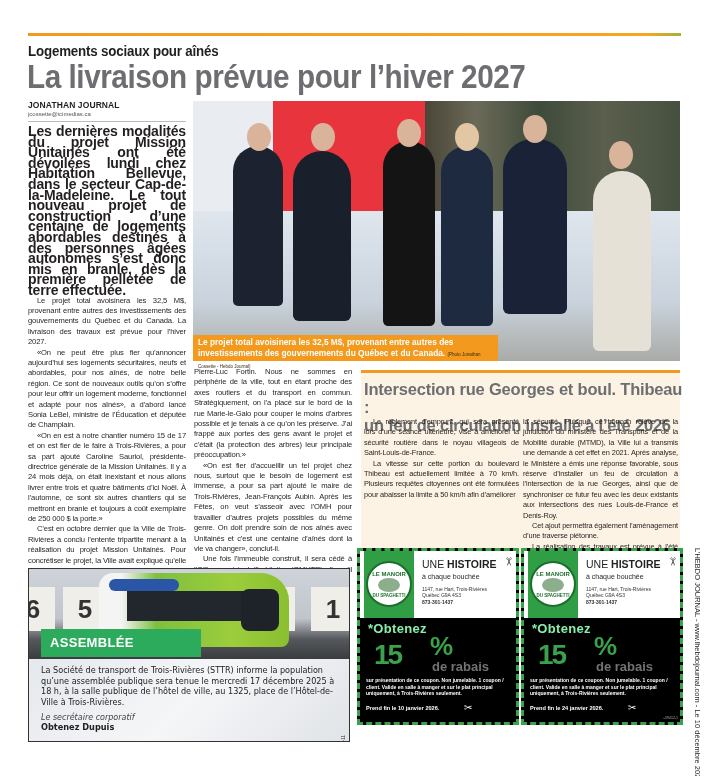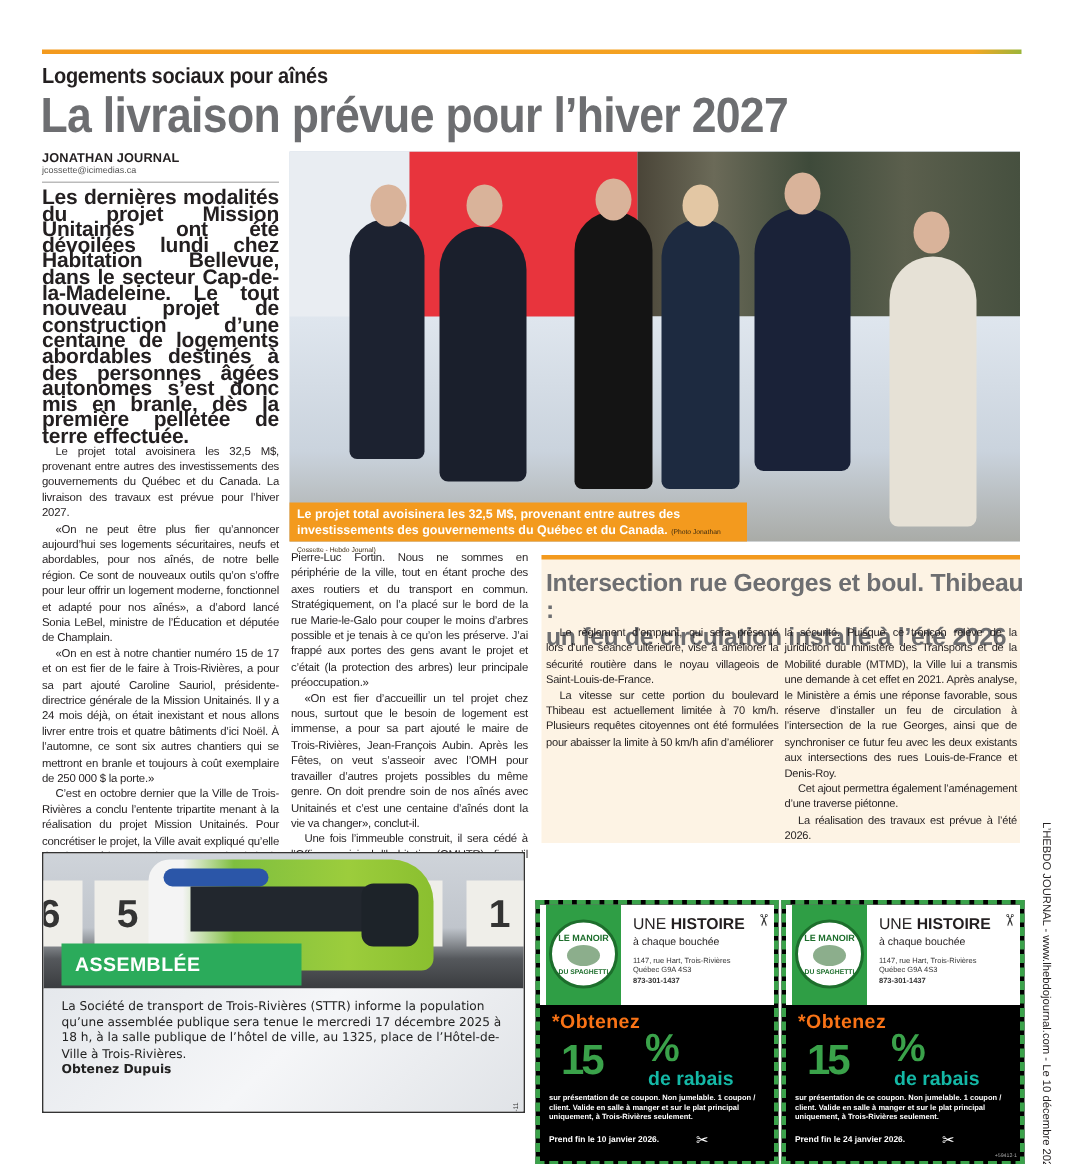--- a/index.html
+++ b/index.html
@@ -38,39 +38,39 @@
   .ad-sttr .bus { position: absolute; left: 70px; top: 4px; width: 190px; height: 74px; border-radius: 14px 28px 8px 8px; background: linear-gradient(90deg, #f4f4f4 0%, #f4f4f4 12%, #7fbf3f 30%, #9ccd3c 70%, #8abf2f 100%); }
   .ad-sttr .bus .windows { position: absolute; left: 28px; top: 18px; width: 120px; height: 30px; background: #22272e; }
   .ad-sttr .bus .windshield { position: absolute; right: 10px; top: 16px; width: 38px; height: 42px; background: #1d2329; border-radius: 8px; }
   .ad-sttr .bus .stripe { position: absolute; left: 10px; top: 6px; width: 70px; height: 12px; background: #2b56a8; border-radius: 8px; }
   .ad-sttr .banner { position: absolute; left: 12px; top: 60px; width: 160px; height: 28px; background: #2bab5b; color: #fff; font-size: 13px; font-weight: bold; line-height: 28px; padding-left: 9px; letter-spacing: 0.3px; }
   .ad-sttr .body { position: absolute; left: 0; top: 90px; width: 320px; height: 82px; background: linear-gradient(135deg, #e5e8ec 0%, #f5f6f8 50%, #e0e3e7 100%); padding: 6px 12px; font-family: "DejaVu Sans", sans-serif; }
   .ad-sttr .text { font-size: 8.1px; line-height: 10.5px; color: #222; }
   .ad-sttr .sig-title { margin-top: 6px; font-size: 8px; font-style: italic; color: #444; }
   .ad-sttr .sig-name { font-size: 8.2px; font-weight: bold; color: #222; }
   .ad-sttr .ref { position: absolute; right: 3px; bottom: 6px; font-size: 4.5px; transform: rotate(-90deg); transform-origin: right bottom; color: #333; }
-  .coupon { position: absolute; top: 600px; width: 162px; height: 177px; background: #000; border: 3px dashed #3aa24a; overflow: hidden; padding-left: 31px; }
+  .coupon { position: absolute; top: 548px; width: 162px; height: 177px; background: #000; border: 3px dashed #3aa24a; overflow: hidden; padding-left: 31px; }
   #coupon1 { left: 357px; }
   #coupon2 { left: 521px; }
   .coupon .whitepart { position: absolute; left: 0; top: 0; width: 156px; height: 67px; background: #fff; }
   .coupon .logo-bg { position: absolute; left: 4px; top: 0; width: 50px; height: 67px; background: #2f9e45; }
   .coupon .logo { position: absolute; left: 6px; top: 10px; width: 46px; height: 46px; border-radius: 50%; background: #fff; border: 2px solid #1d6e2c; display: flex; align-items: center; justify-content: center; flex-direction: column; }
   .coupon .logo .ltop { font-size: 6px; font-weight: bold; color: #1d6e2c; }
   .coupon .logo .lmid { width: 22px; height: 14px; background: #8cae8c; border-radius: 50%; margin: 1px 0; }
   .coupon .logo .lbot { font-size: 4.5px; font-weight: bold; color: #1d6e2c; }
   .coupon .une { position: absolute; left: 62px; top: 7px; font-size: 10.5px; color: #231f20; }
   .coupon .une b { font-weight: bold; }
   .coupon .bouchee { position: absolute; left: 62px; top: 22px; font-size: 7px; color: #231f20; }
   .coupon .addr { position: absolute; left: 62px; top: 35px; font-size: 5px; line-height: 6.4px; color: #333; }
   .coupon .phone { font-weight: bold; }
   .coupon .scissor-top { position: absolute; right: 3px; top: 4px; font-size: 11px; color: #333; transform: rotate(90deg); }
-  .coupon .obtenez { position: absolute; left: 8px; top: 70px; font-size: 13px; font-weight: bold; color: #f97316; letter-spacing: 0.3px; }
+  .coupon .obtenez { position: absolute; left: 8px; top: 70px; font-size: 13px; font-weight: bold; color: #86efac; letter-spacing: 0.3px; }
   .coupon .pct { position: absolute; left: 14px; top: 82px; font-size: 28px; font-weight: bold; color: #3aa24a; letter-spacing: -2px; line-height: 44px; }
   .coupon .pctsign { position: absolute; left: 70px; top: 80px; font-size: 26px; font-weight: bold; color: #3aa24a; }
-  .coupon .rabais { position: absolute; left: 72px; top: 108px; font-size: 13px; font-weight: bold; color: #14b8a6; }
+  .coupon .rabais { position: absolute; left: 72px; top: 108px; font-size: 13px; font-weight: bold; color: #737373; }
   .coupon .fine { position: absolute; left: 6px; top: 126px; width: 148px; font-size: 5px; line-height: 6.6px; font-weight: bold; color: #fff; }
   .coupon .ends { position: absolute; left: 6px; top: 154px; font-size: 5.6px; font-weight: bold; color: #fff; }
   .coupon .scissor-bot { position: absolute; left: 104px; top: 151px; font-size: 10px; color: #fff; }
   .coupon .cref { position: absolute; right: 2px; bottom: 2px; font-size: 3.5px; color: #aaa; }
 </style>
 </head>
 <body>
 
 <div class="top-rule"></div>
 <div class="kicker">Logements sociaux pour aînés</div>
@@ -143,20 +143,21 @@
     <div class="door" style="left:282px;">1</div>
     <div class="bus">
       <div class="stripe"></div>
       <div class="windows"></div>
       <div class="windshield"></div>
     </div>
   </div>
   <div class="banner">ASSEMBLÉE PUBLIQUE</div>
   <div class="body">
     <div class="text">La Société de transport de Trois-Rivières (STTR) informe la population qu’une assemblée publique sera tenue le mercredi 17 décembre 2025 à 18 h, à la salle publique de l’hôtel de ville, au 1325, place de l’Hôtel-de-Ville à Trois-Rivières.</div>
+    <div class="sig-title">Le secrétaire corporatif</div>
     <div class="sig-name">Obtenez Dupuis</div>
   </div>
   <div class="ref">+41365-11</div>
 </div>
 
 <div class="coupon" id="coupon1">
   <div class="whitepart"></div>
   <div class="logo-bg"></div>
   <div class="logo">
     <span class="ltop">LE MANOIR</span>

